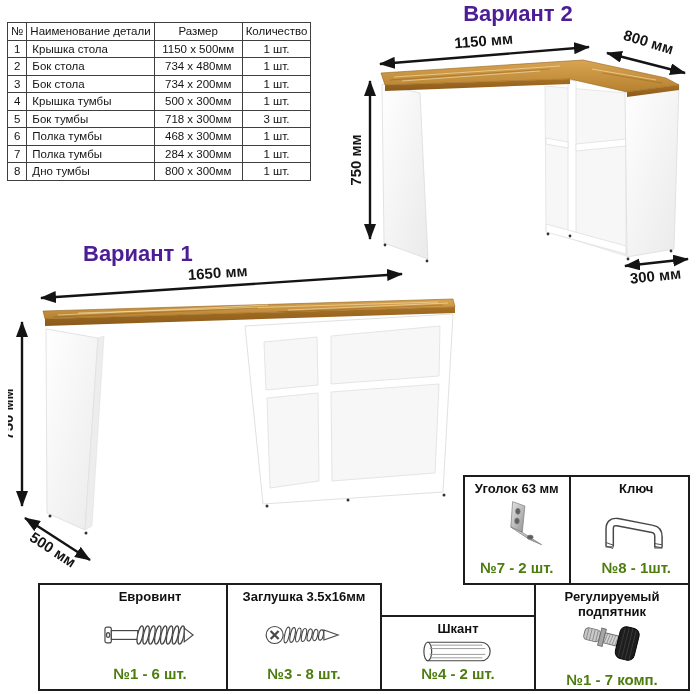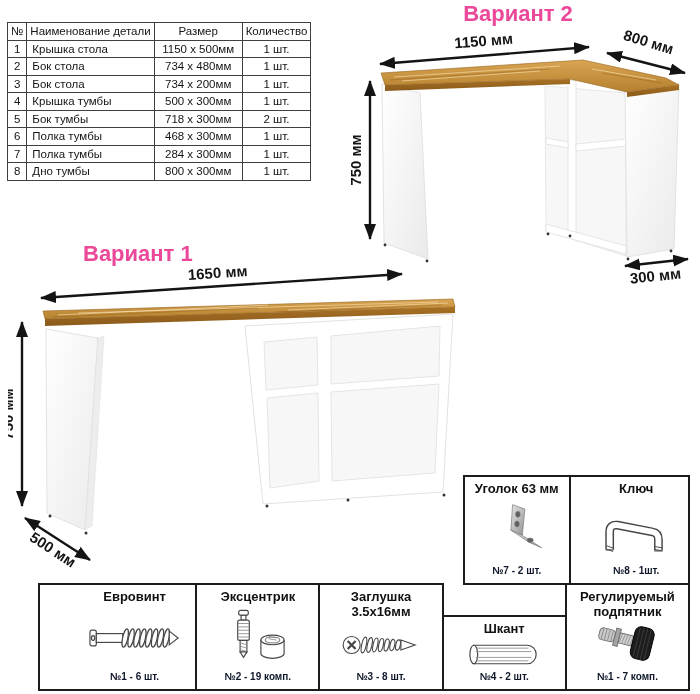--- a/index.html
+++ b/index.html
@@ -7,34 +7,34 @@
          font-family:"Liberation Sans","DejaVu Sans",sans-serif;color:#141414;}
   .abs{position:absolute;}
 
   
   table.parts{border-collapse:collapse;font-size:11.5px;color:#141414;}
   table.parts th,table.parts td{border:1px solid #3f3f3f;height:16.5px;padding:0 3px;
       text-align:center;font-weight:400;white-space:nowrap;}
   table.parts td.name{text-align:left;padding-left:5px;}
 
   
-  .vtitle{position:absolute;font-size:22px;font-weight:700;color:#ec4899;text-align:center;}
+  .vtitle{position:absolute;font-size:22px;font-weight:700;color:#4c1d95;text-align:center;}
 
   
   .dim{font:700 15px "Liberation Sans","DejaVu Sans",sans-serif;fill:#141414;}
 
   
   .hwrow{position:absolute;display:flex;}
   .hwbox{border:2px solid #1c1c1c;background:#fff;box-sizing:border-box;
          display:flex;flex-direction:column;align-items:center;justify-content:space-between;
          padding:5px 2px 7px 2px;}
   .hwbox + .hwbox{margin-left:-2px;}
   .hwtitle{font-weight:700;font-size:13px;line-height:1.12;text-align:center;color:#111;}
   .hwicon{flex:1;display:flex;align-items:center;justify-content:center;}
-  .hwcount{font-weight:700;font-size:10px;color:#0f172a;white-space:nowrap;}
+  .hwcount{font-weight:700;font-size:15px;color:#4d7c0f;white-space:nowrap;}
 </style>
 </head>
 <body>
 
 <div class="sheet">
 
   <table class="parts abs" style="left:7px;top:22px;">
     <colgroup>
         <col style="width:18px">
         <col style="width:118px">
@@ -71,21 +71,21 @@
       <tr>
           <td>4</td>
           <td class="name">Крышка тумбы</td>
           <td>500 x 300мм</td>
           <td>1 шт.</td>
         </tr>
       <tr>
           <td>5</td>
           <td class="name">Бок тумбы</td>
           <td>718 x 300мм</td>
-          <td>2 шт.</td>
+          <td>3 шт.</td>
         </tr>
       <tr>
           <td>6</td>
           <td class="name">Полка тумбы</td>
           <td>468 x 300мм</td>
           <td>1 шт.</td>
         </tr>
       <tr>
           <td>7</td>
           <td class="name">Полка тумбы</td>
@@ -264,41 +264,20 @@
             <ellipse cx="68" cy="16" rx="2.6" ry="9.5" transform="rotate(12 68 16)"></ellipse>
             <ellipse cx="74" cy="16" rx="2.6" ry="9.5" transform="rotate(12 74 16)"></ellipse>
             <ellipse cx="80" cy="16" rx="2.6" ry="9.5" transform="rotate(12 80 16)"></ellipse>
             <path d="M83 9 L92 16 L83 23 Z"></path>
           </g>
         </svg>
       </div>
       <div class="hwcount">№1 - 6 шт.</div>
     </div>
 
-    <div class="hwbox" style="flex:1;">
-      <div class="hwtitle">Эксцентрик</div>
-      <div class="hwicon">
-        <svg width="60" height="58" viewBox="0 0 62 60">
-          <g fill="#fff" stroke="#474747" stroke-width="1.2">
-            <rect x="11" y="1.5" width="10" height="5" rx="2"></rect>
-            <rect x="13.5" y="6.5" width="5" height="5"></rect>
-            <rect x="10" y="11.5" width="12" height="21" rx="2"></rect>
-            <path d="M10 15 h12 M10 18.5 h12 M10 22 h12 M10 25.5 h12 M10 29 h12" stroke="#8a8a8a" stroke-width="0.9"></path>
-            <rect x="12.5" y="32.5" width="7" height="12"></rect>
-            <path d="M12.5 35 l7 2 M12.5 38.5 l7 2 M12.5 42 l7 2" stroke="#8a8a8a" stroke-width="0.9"></path>
-            <path d="M12.5 44.5 L16 50 L19.5 44.5 Z"></path>
-            <path d="M34 32 v14 a12 5 0 0 0 24 0 v-14"></path>
-            <ellipse cx="46" cy="32" rx="12" ry="5"></ellipse>
-            <ellipse cx="46" cy="32" rx="7.5" ry="3" stroke="#8a8a8a"></ellipse>
-            <path d="M42 28.5 l8 1.5 M42 30.7 l8 1.5" stroke="#8a8a8a" stroke-width="0.9"></path>
-          </g>
-        </svg>
-      </div>
-      <div class="hwcount">№2 - 19 комп.</div>
-    </div>
 
     <div class="hwbox" style="flex:1;">
       <div class="hwtitle">Заглушка 3.5x16мм</div>
       <div class="hwicon">
         <svg width="82" height="36" viewBox="0 0 84 38">
           <g fill="#fff" stroke="#474747" stroke-width="1.2">
             <circle cx="11" cy="19" r="9"></circle>
             <path d="M6.8 14.8 L15.2 23.2 M15.2 14.8 L6.8 23.2" stroke-width="2.4"></path>
             <ellipse cx="24" cy="19" rx="2.4" ry="8.5" transform="rotate(12 24 19)"></ellipse>
             <ellipse cx="30" cy="19" rx="2.4" ry="8" transform="rotate(12 30 19)"></ellipse>

